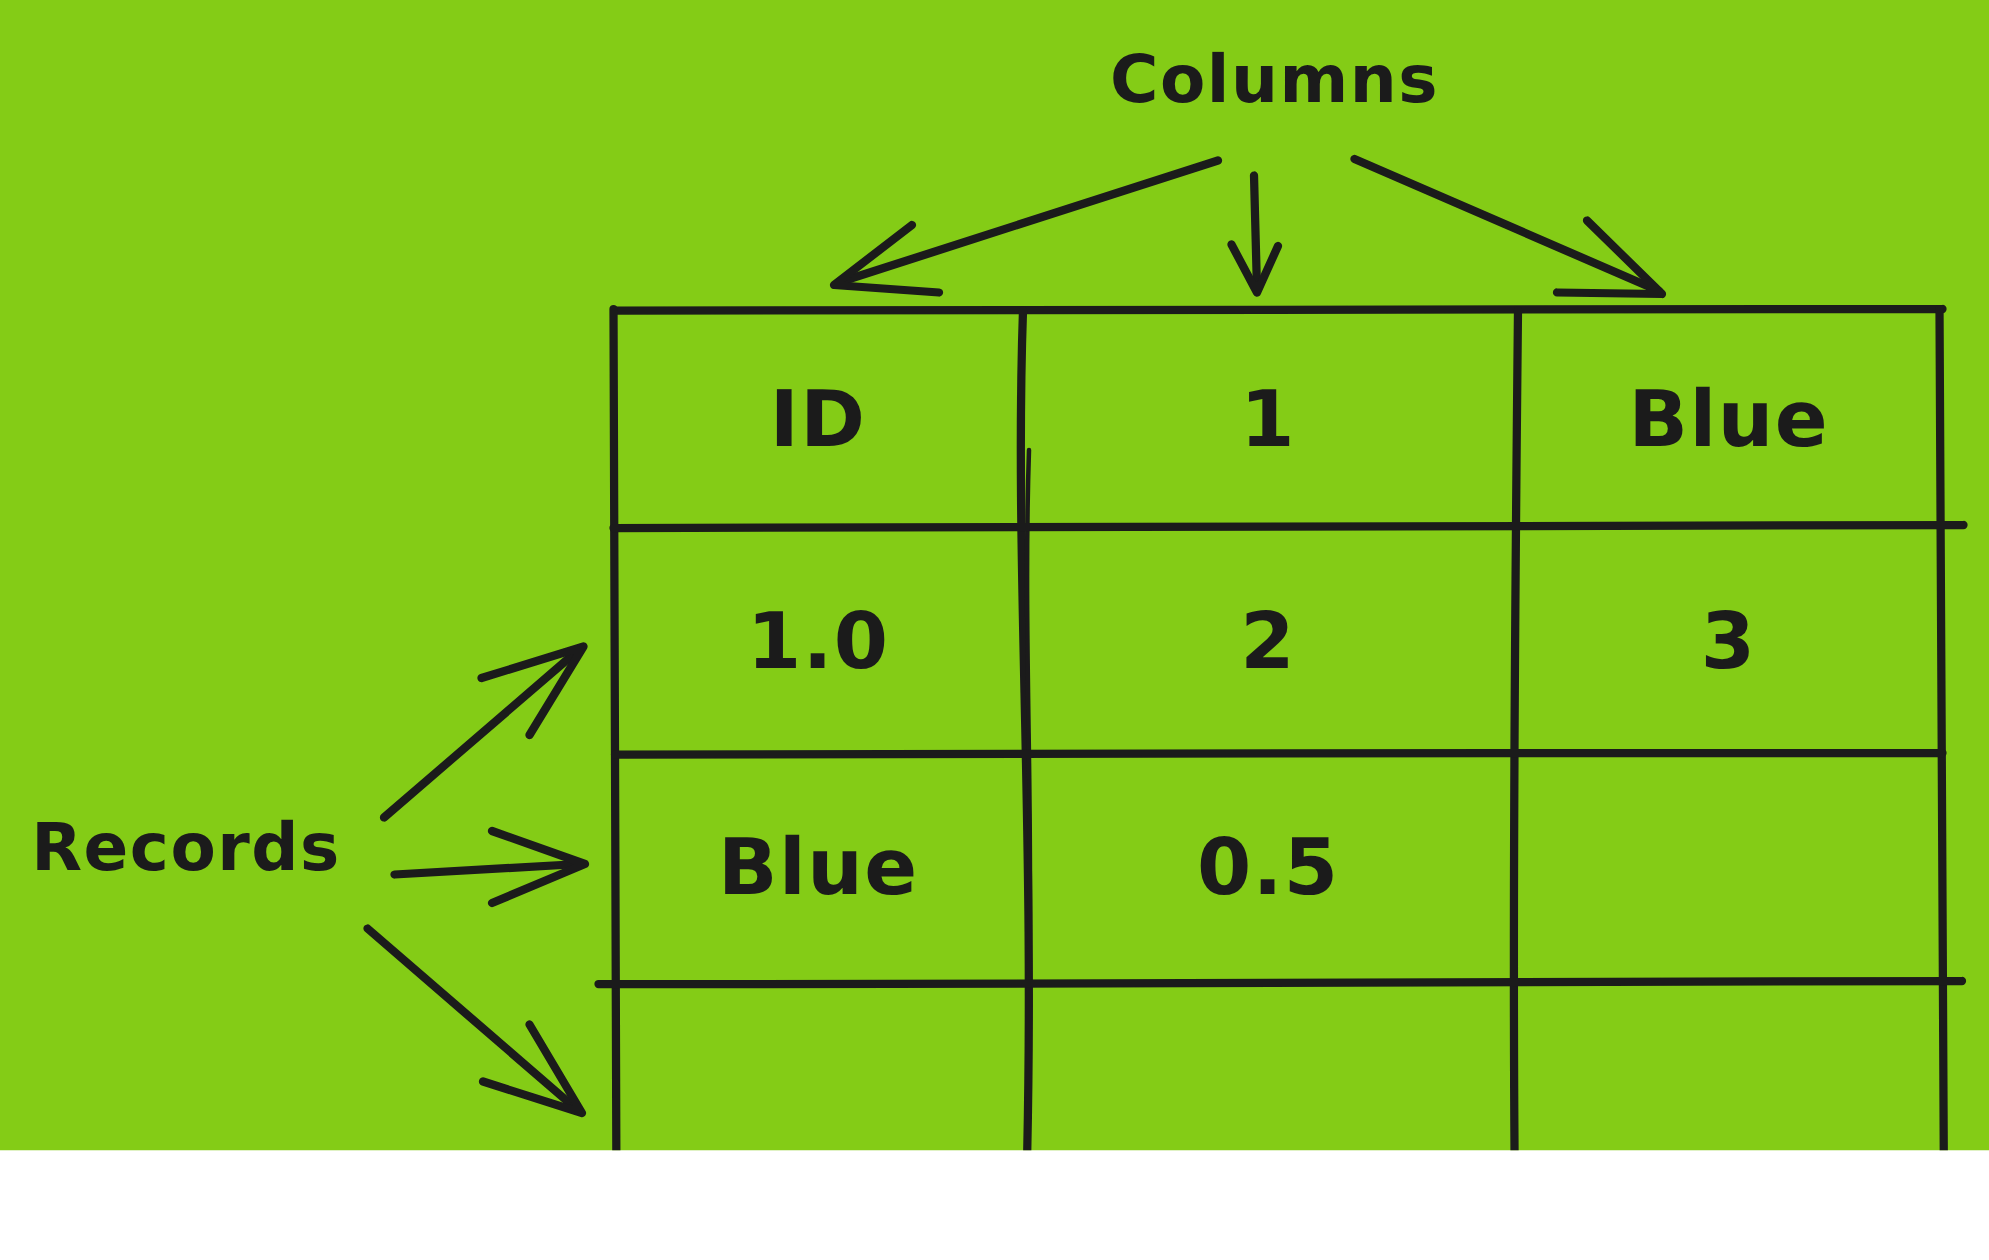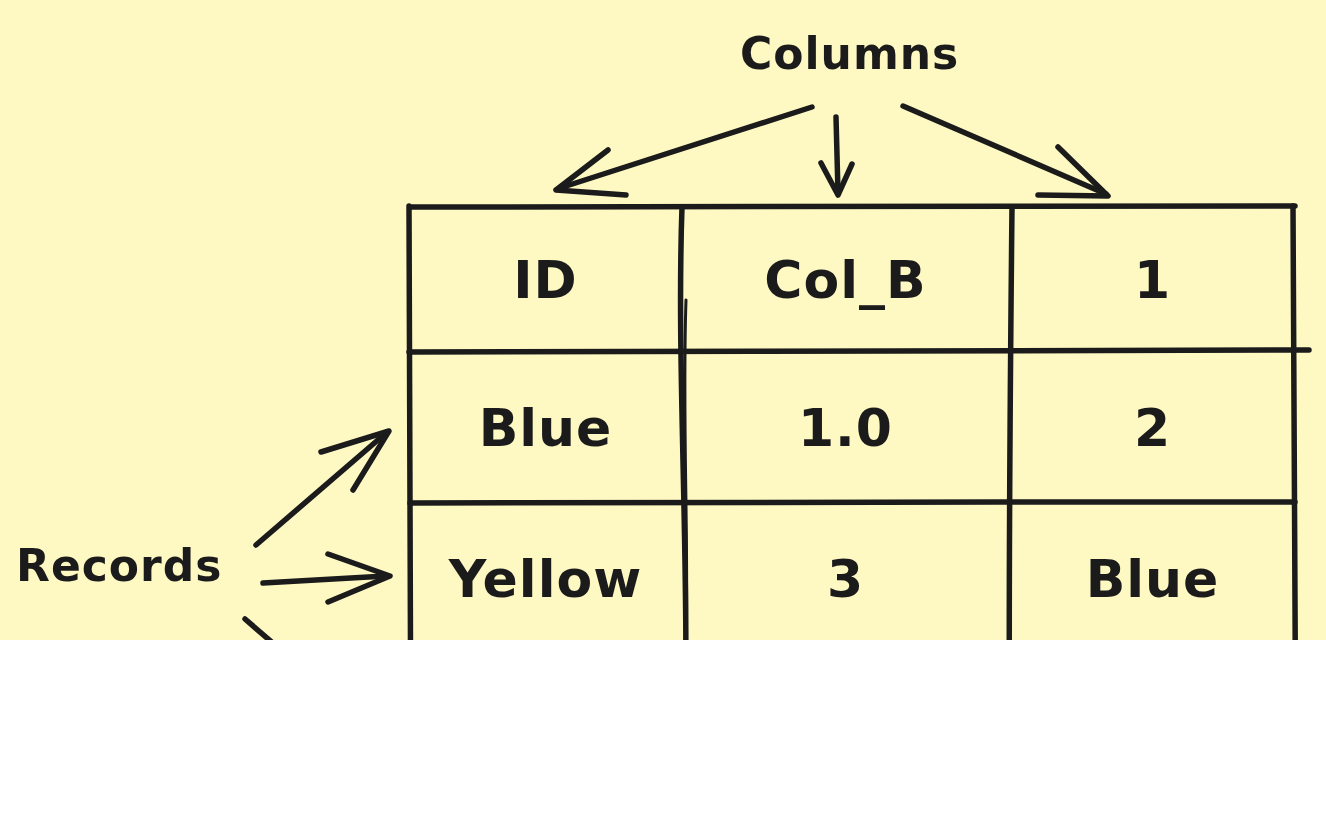--- a/index.html
+++ b/index.html
@@ -3,22 +3,22 @@
 <meta charset="utf-8">
 <style>
   html, body {
     margin: 0;
     padding: 0;
     background: #ffffff;
   }
   .stage {
     position: relative;
     width: 1326px;
-    height: 640px;
-    background: #fef9c3;
+    height: 767px;
+    background: #84cc16;
     font-family: "DejaVu Sans", sans-serif;
     color: #1b1b1b;
     overflow: hidden;
   }
   .ink-layer {
     position: absolute;
     left: 0;
     top: 0;
     width: 1326px;
     height: 840px;
@@ -41,20 +41,21 @@
   .columns-label {
     left: 740px;
     top: 28px;
     width: 212px;
     text-align: center;
   }
   .records-label {
     left: 16px;
     top: 540px;
     width: 216px;
+    text-align: center;
   }
   .table-grid {
     position: absolute;
     left: 410px;
     top: 208px;
     width: 885px;
     height: 592px;
     display: grid;
     grid-template-columns: 271px 329px 285px;
     grid-template-rows: 144px 151px 152px 145px;
@@ -104,26 +105,25 @@
     <path d="M353,683 L388,742 L322,721"></path>
   </svg>
 
   <div class="annotation columns-label">Columns</div>
 
   <div class="annotation records-label">Records</div>
 
   <div class="table-grid">
 
     <div class="cell">ID</div>
-    <div class="cell">Col_B</div>
 
     <div class="cell">1</div>
     <div class="cell">Blue</div>
     <div class="cell">1.0</div>
 
     <div class="cell">2</div>
-    <div class="cell">Yellow</div>
 
     <div class="cell">3</div>
     <div class="cell">Blue</div>
+    <div class="cell">0.5</div>
   </div>
 
 </div>
 
 </body></html>

